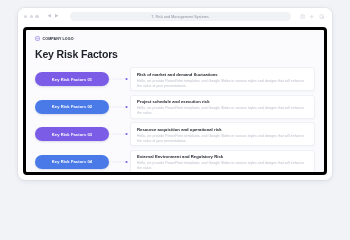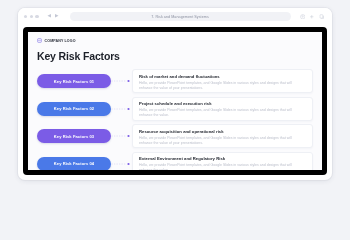--- a/index.html
+++ b/index.html
@@ -55,21 +55,21 @@
   .cicon { width: 5.5px; height: 5.5px; color: #c3c7d4; display: block; }
   .cicon svg { width: 100%; height: 100%; display: block; }
 
   
   .slide {
     position: absolute;
     left: 5px; top: 19px;
     width: 304px; height: 148px;
     background: #fbfbfd;
     border-radius: 4px;
-    border: 5px solid #000000;
+    border: 3px solid #000000;
     overflow: hidden;
   }
 
   .logo-row {
     display: flex; align-items: center; gap: 2.5px;
     padding: 6px 0 0 9px;
   }
   .logo-mark {
     width: 5px; height: 5px; position: relative; flex: none;
   }

